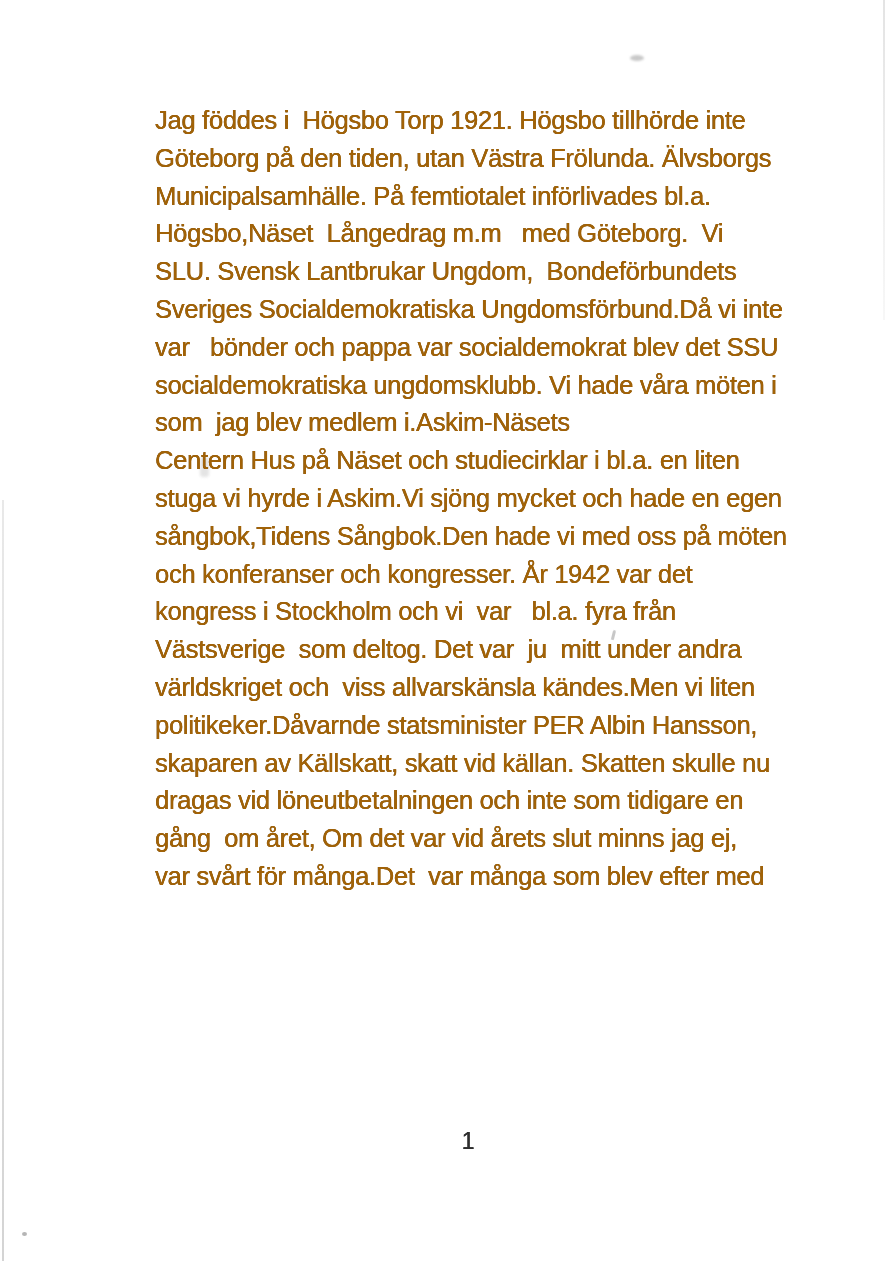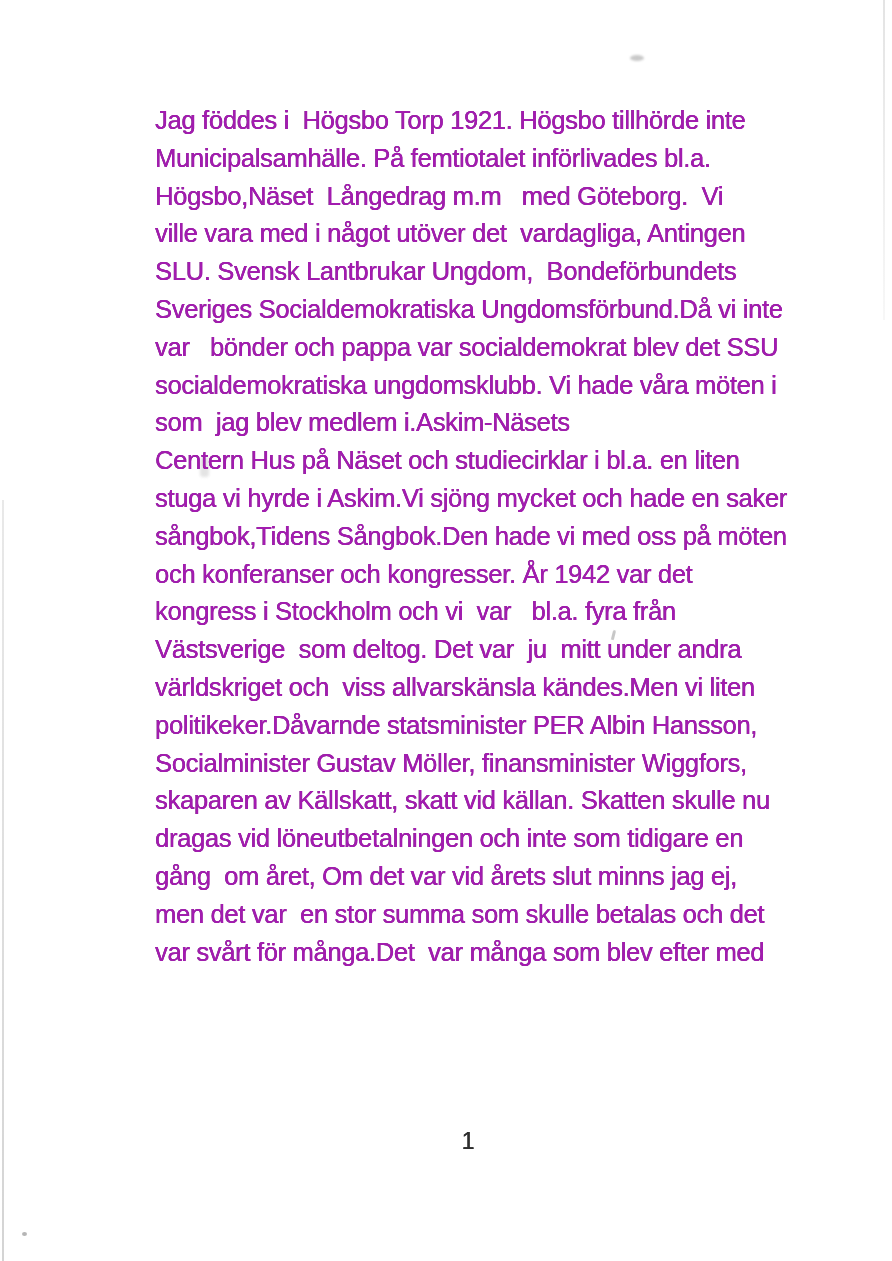--- a/index.html
+++ b/index.html
@@ -24,21 +24,21 @@
     position: absolute;
     left: 155px;
     top: 102px;
     width: 640px;
   }
   .line {
     white-space: pre;
     font-size: 25.5px;
     line-height: 37.8px;
     letter-spacing: -0.3px;
-    color: #a21caf;
+    color: #a16207;
     
     text-shadow: 0.35px 0 0 currentColor, 0 0 0.6px rgba(40,40,40,0.75);
   }
   .page-number {
     position: absolute;
     left: 448px;
     top: 1128px;
     width: 40px;
     text-align: center;
     font-size: 23px;
@@ -115,39 +115,37 @@
 
   <div class="smudge-top"></div>
   <div class="edge-line-left"></div>
   <div class="edge-line-right"></div>
   <div class="dot-bottom-left"></div>
   <div class="ghost-mark"></div>
   <div class="faint-comma"></div>
 
   <div class="text-block">
     <div class="line">Jag föddes i  Högsbo Torp 1921. Högsbo tillhörde inte</div>
+    <div class="line">Göteborg på den tiden, utan Västra Frölunda. Älvsborgs</div>
     <div class="line">Municipalsamhälle. På femtiotalet införlivades bl.a.</div>
     <div class="line">Högsbo,Näset  Långedrag m.m   med Göteborg.  Vi</div>
-    <div class="line">ville vara med i något utöver det  vardagliga, Antingen</div>
     <div class="line">SLU. Svensk Lantbrukar Ungdom,  Bondeförbundets</div>
     <div class="line">Sveriges Socialdemokratiska Ungdomsförbund.Då vi inte</div>
     <div class="line">var   bönder och pappa var socialdemokrat blev det SSU</div>
     <div class="line">socialdemokratiska ungdomsklubb. Vi hade våra möten i</div>
     <div class="line">som  jag blev medlem i.Askim-Näsets</div>
     <div class="line">Centern Hus på Näset och studiecirklar i bl.a. en liten</div>
-    <div class="line">stuga vi hyrde i Askim.Vi sjöng mycket och hade en saker</div>
+    <div class="line">stuga vi hyrde i Askim.Vi sjöng mycket och hade en egen</div>
     <div class="line">sångbok,Tidens Sångbok.Den hade vi med oss på möten</div>
     <div class="line">och konferanser och kongresser. År 1942 var det</div>
     <div class="line">kongress i Stockholm och vi  var   bl.a. fyra från</div>
     <div class="line">Västsverige  som deltog. Det var  ju  mitt under andra</div>
     <div class="line">världskriget och  viss allvarskänsla kändes.Men vi liten</div>
     <div class="line">politikeker.Dåvarnde statsminister PER Albin Hansson,</div>
-    <div class="line">Socialminister Gustav Möller, finansminister Wiggfors,</div>
     <div class="line">skaparen av Källskatt, skatt vid källan. Skatten skulle nu</div>
     <div class="line">dragas vid löneutbetalningen och inte som tidigare en</div>
     <div class="line">gång  om året, Om det var vid årets slut minns jag ej,</div>
-    <div class="line">men det var  en stor summa som skulle betalas och det</div>
     <div class="line">var svårt för många.Det  var många som blev efter med</div>
   </div>
 
   <div class="page-number">1</div>
 
 </div>
 
 </body></html>

